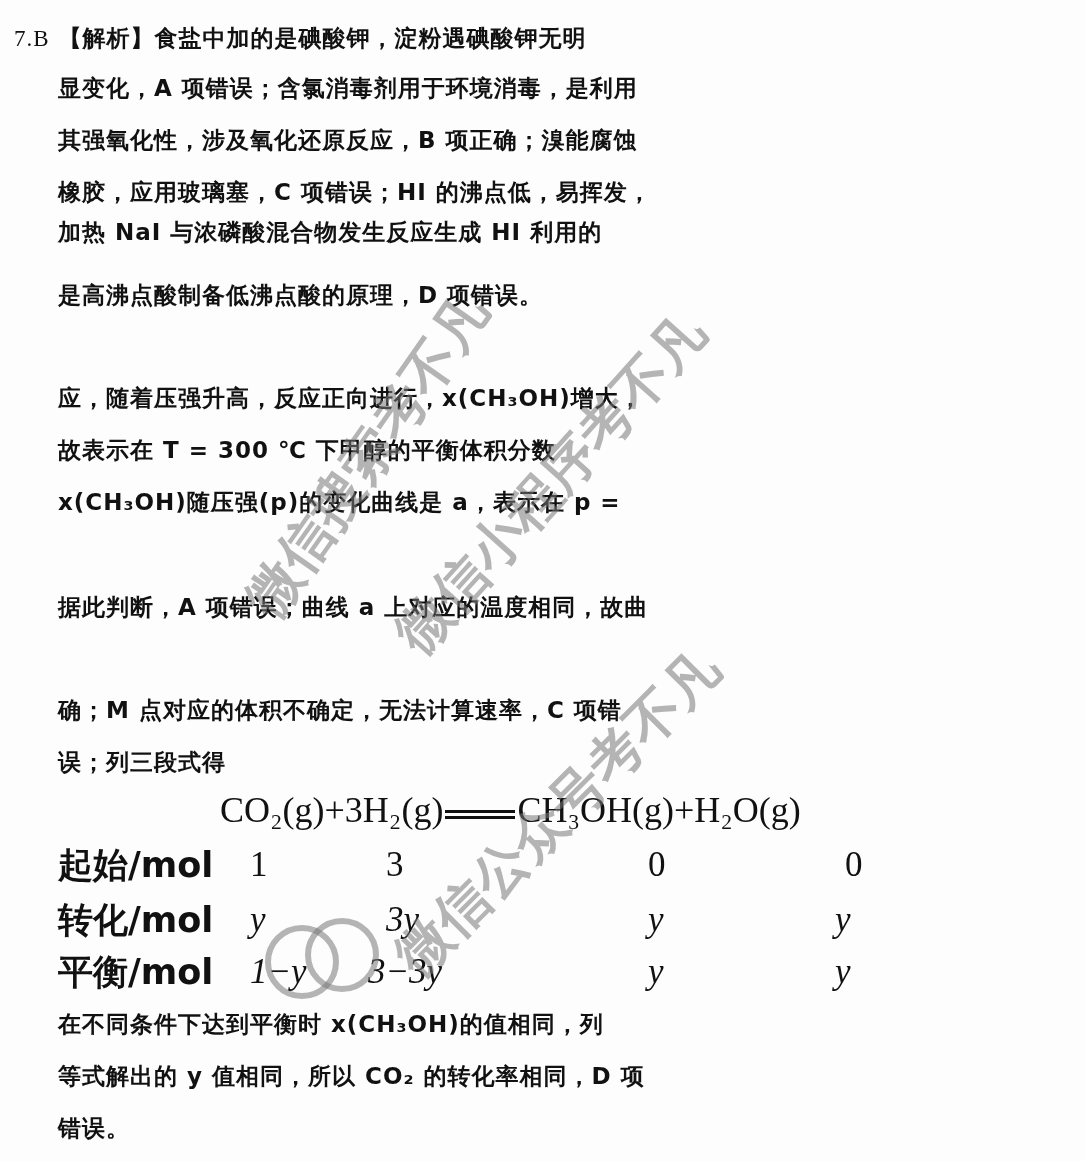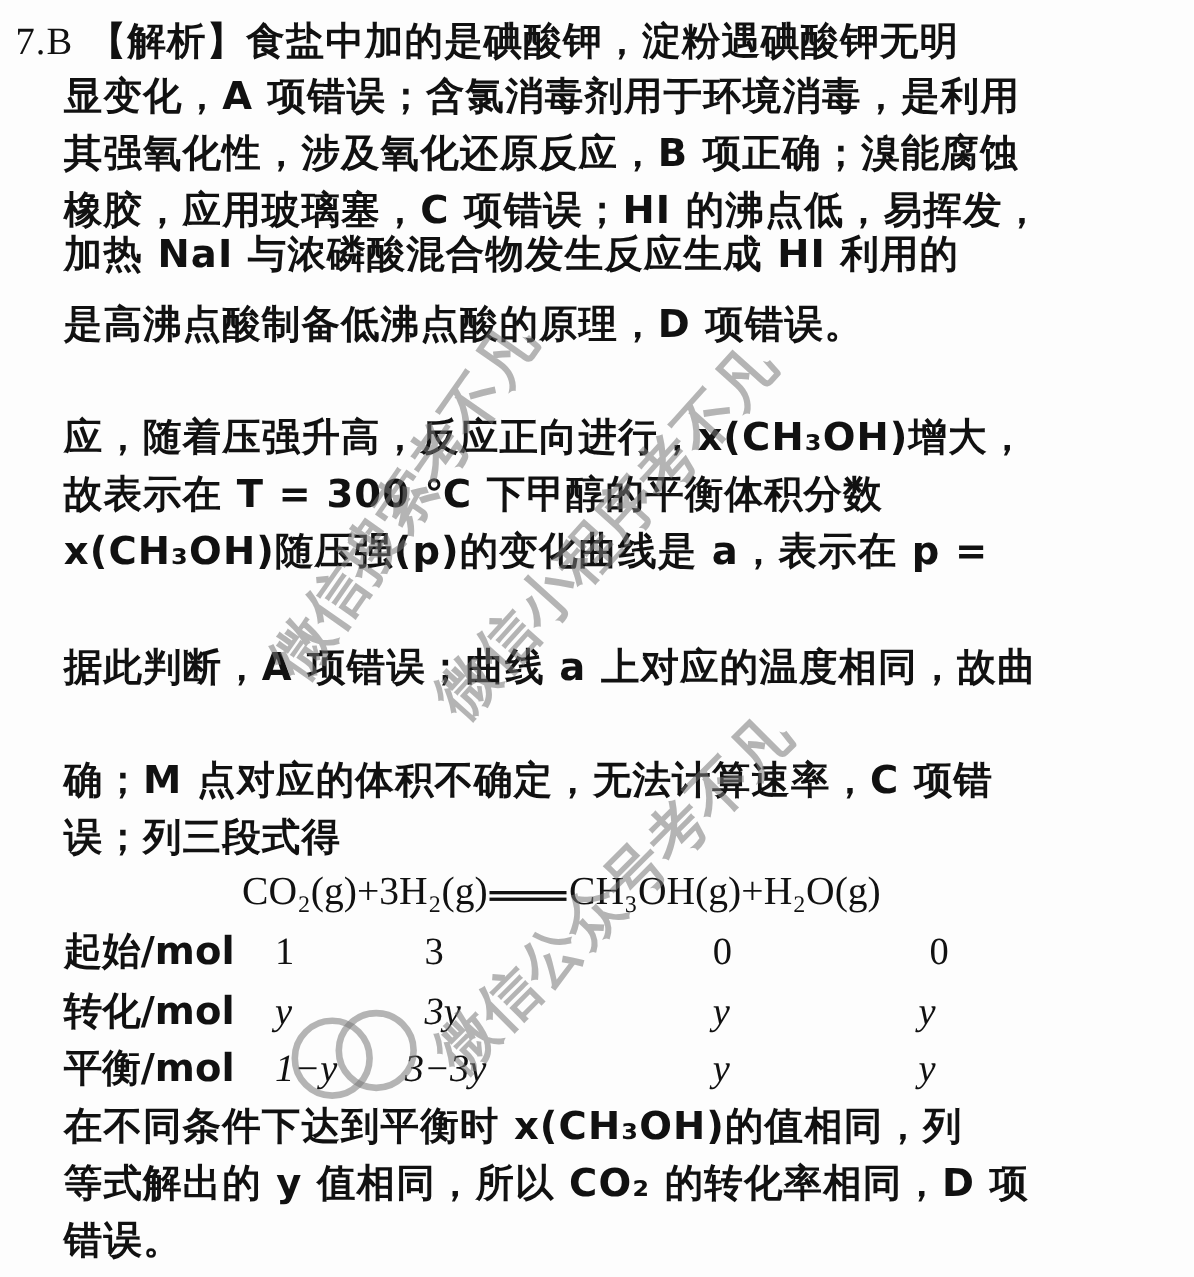--- a/index.html
+++ b/index.html
@@ -18,21 +18,21 @@
     .page {
       position: absolute;
       left: 0; top: 0;
       width: 1085px; height: 1161px;
       background: #fdfdfd;
     }
     .line {
       position: absolute;
       left: 0;
       white-space: nowrap;
-      font-size: 35px;
+      font-size: 23px;
       line-height: 40px;
       font-weight: bold;
       letter-spacing: 1px;
     }
     .indent { left: 58px; }
     .first { left: 14px; }
     .num { font-family: "Liberation Serif", serif; font-weight: normal; }
     .latin { font-family: "Liberation Serif", serif; font-weight: normal; }
 
     .eq {

